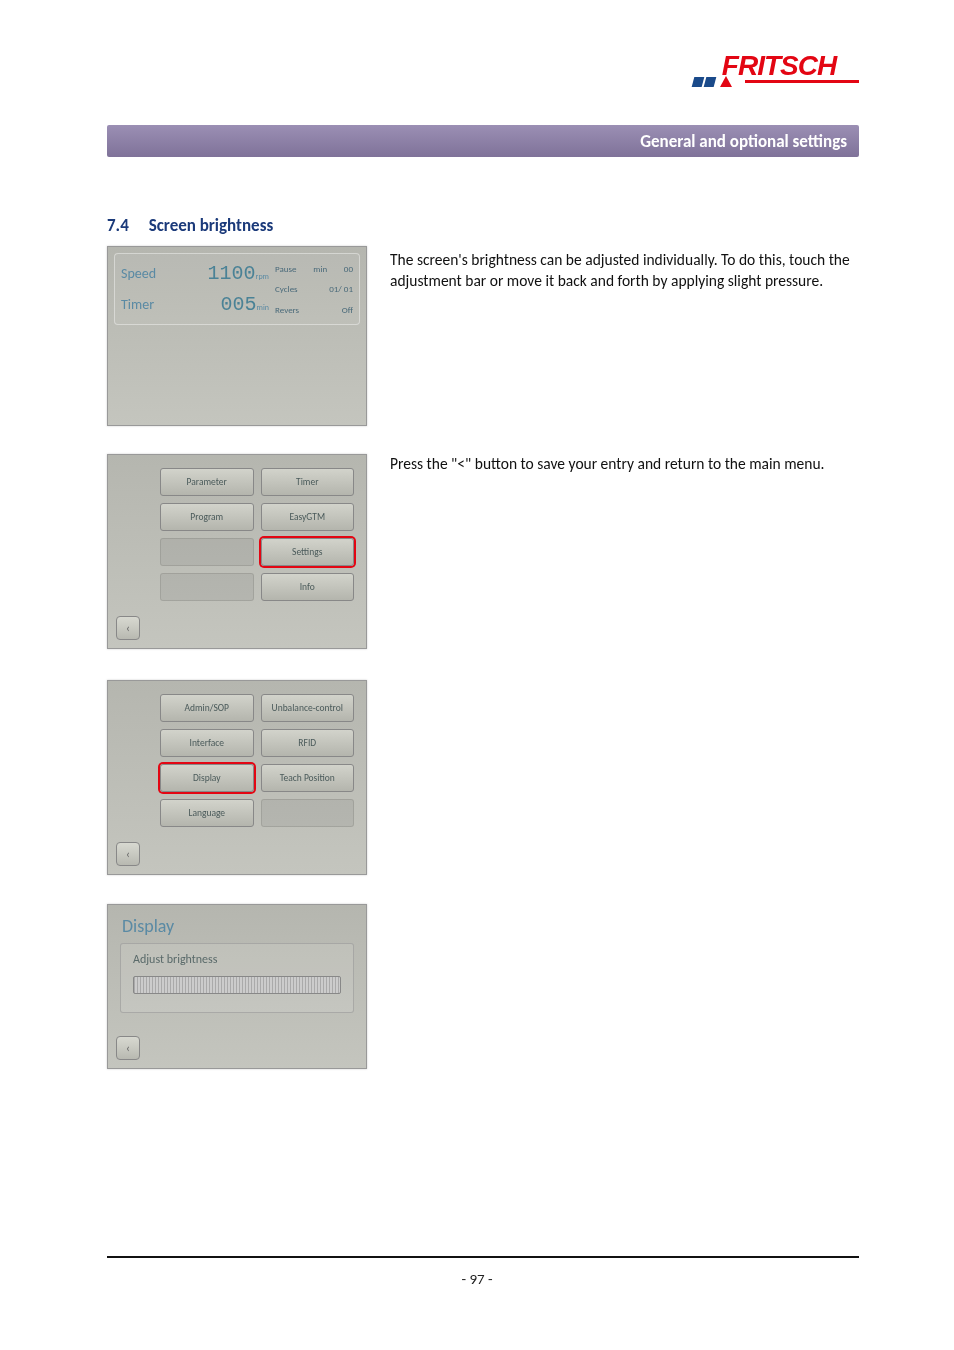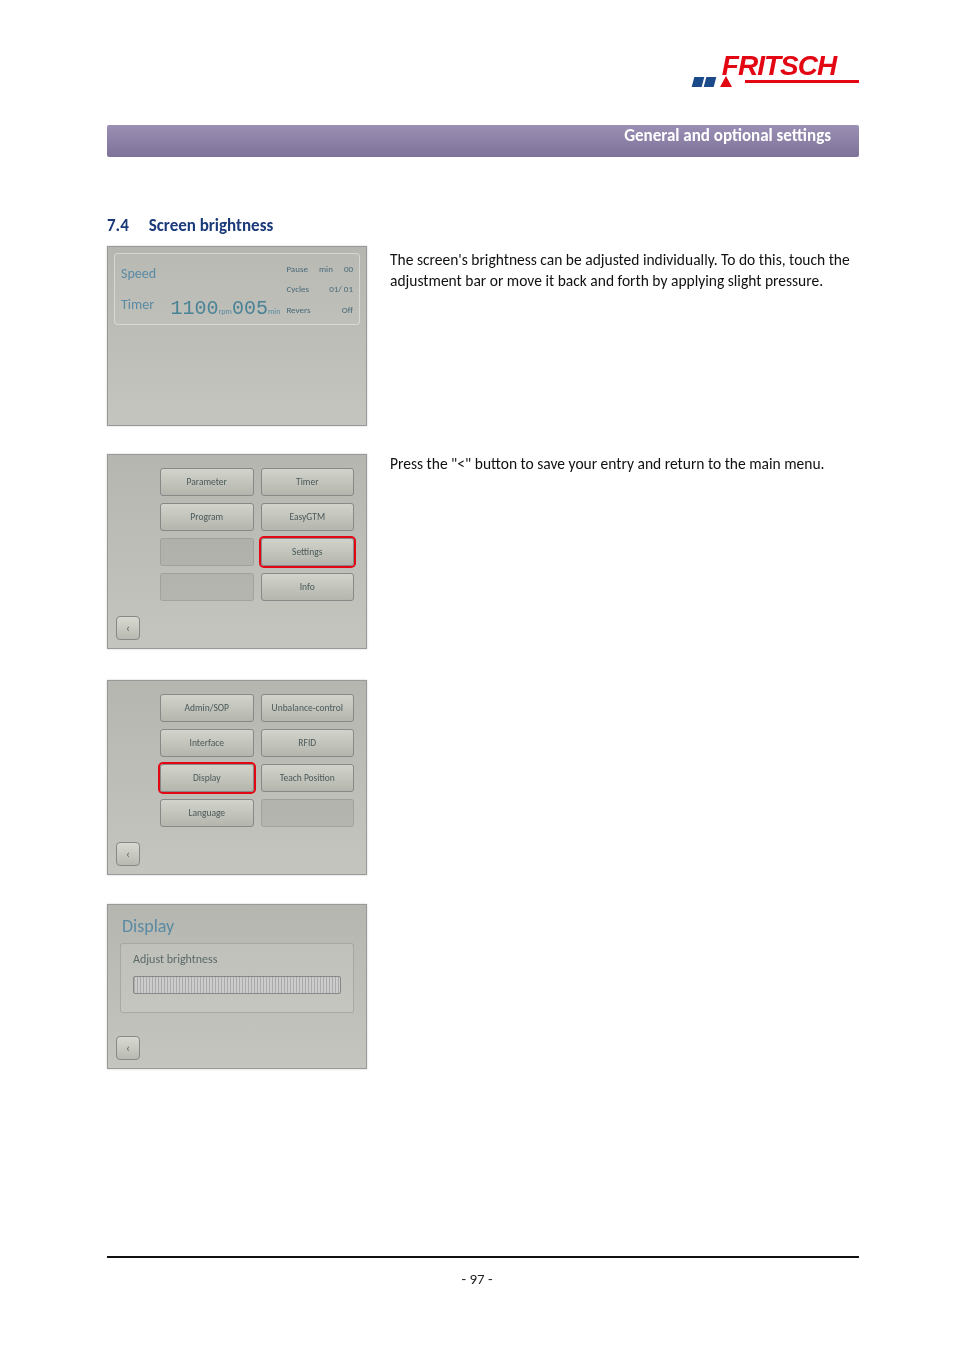--- a/index.html
+++ b/index.html
@@ -58,22 +58,23 @@
     position:absolute;
     top: 125px;
     left: 107px;
     right: 95px;
     height: 32px;
     background: linear-gradient(#9b8fb4,#7f7299);
     color: #fff;
     font-weight: bold;
     font-size: 17px;
     display:flex;
+    align-items:center;
     justify-content:flex-end;
-    padding-right: 28px;
+    padding-right: 12px;
     border-radius: 2px;
   }
   .section-heading {
     position:absolute;
     top: 215px;
     left: 107px;
     font-weight: bold;
     font-size: 17px;
     color: #1b3a7a;
   }
@@ -106,21 +107,21 @@
     height: 72px;
     background: rgba(255,255,255,.05);
     border: 1px solid rgba(255,255,255,.4);
     border-radius: 4px;
     display:flex;
     padding: 4px 6px;
     font-size: 10px;
   }
   .s1-col1 { width: 58px; display:flex; flex-direction:column; justify-content:space-around; }
   .s1-col1 span { color:#5a8aa4; font-size: 14px; }
-  .s1-col2 { flex:1; display:flex; flex-direction:row; align-items:flex-end; justify-content:space-around; padding-right: 6px;}
+  .s1-col2 { flex:1; display:flex; flex-direction:column; align-items:flex-end; justify-content:space-around; padding-right: 6px;}
   .s1-col2 .big { color:#4a8296; font-size: 20px; font-family: 'Courier New', monospace; }
   .s1-col2 .unit { font-size: 8px; color:#5a8aa4; }
   .s1-col3 { width: 78px; display:flex; flex-direction:column; justify-content:space-around; font-size: 9px; color:#4a6a7a; }
   .s1-col3 .row { display:flex; justify-content:space-between; }
   .s1-bottom {
     position:absolute;
     bottom: 6px; left: 6px; right: 6px;
     display:flex;
     gap: 8px;
   }

